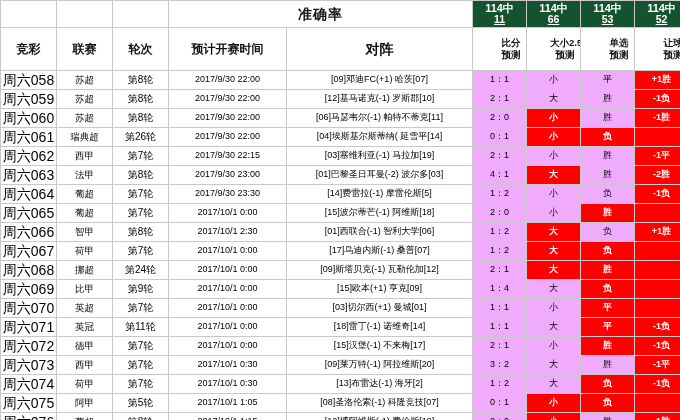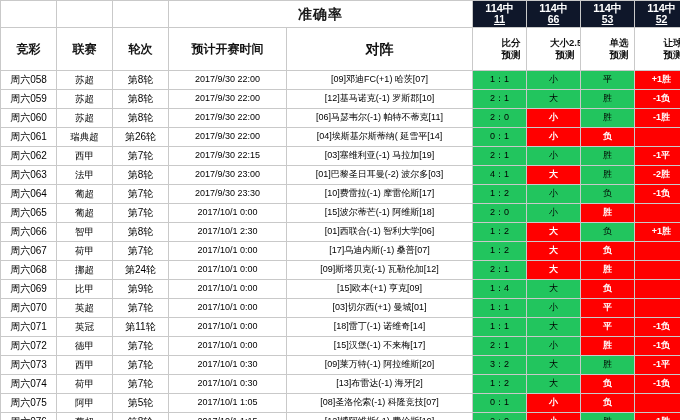--- a/index.html
+++ b/index.html
@@ -31,47 +31,47 @@
   col.c-league{width:56px;}
   col.c-round{width:56px;}
   col.c-time{width:118px;}
   col.c-match{width:186px;}
   col.c-pred{width:54px;}
 
   
   .topstrip td{border:1px solid #c9c9c9;height:26px;}
   .blank-top{background:#ffffff;border-left:1px solid #c9c9c9;}
   .hit{
-    background:#0f172a;color:#ffffff;font-weight:bold;font-size:11px;
+    background:#14532d;color:#ffffff;font-weight:bold;font-size:11px;
     line-height:1.1;
   }
   .hit .n{display:block;font-size:10.5px;font-weight:bold;text-decoration:underline;}
   .title-cell{
     font-size:14px;font-weight:bold;color:#1a1a1a;letter-spacing:1px;
     background:#ffffff;
   }
 
   
   .hdr td{
     height:42px;font-size:12px;font-weight:bold;background:#ffffff;color:#111;
   }
   .hdr td.match-h{font-size:14px;}
   .hdr td.small-h{font-size:9.5px;font-weight:bold;line-height:1.25;padding-left:23px;}
   .hdr td.small-h span{display:block;}
 
   
   tbody tr{height:19px;}
-  td.date{font-size:10px;}
+  td.date{font-size:14px;}
   td.league{font-size:9.5px;}
   td.round{font-size:10px;}
   td.time{font-size:9px;}
   td.match{font-size:9px;text-align:center;}
   td.cell{font-size:9px;}
   .red{background:#ff0000;color:#ffffff;font-weight:bold;}
-  .white{background:#22c55e;color:#000;margin-top:48px;}
+  .white{background:#f0abfc;color:#000;margin-top:48px;}
 </style>
 </head>
 <body>
 
 <div id="sheet">
 <table>
   <colgroup>
     <col class="c-league">
         <col class="c-league">
         <col class="c-round">
@@ -198,21 +198,21 @@
           <td class="cell white">4：1</td>
           <td class="cell red">大</td>
           <td class="cell white">胜</td>
           <td class="cell red">-2胜</td>
         </tr>
         <tr>
           <td class="date">周六064</td>
           <td class="league">葡超</td>
           <td class="round">第7轮</td>
           <td class="time">2017/9/30 23:30</td>
-          <td class="match">[10]费雷拉(-1)         摩雷伦斯[17]</td>
+          <td class="match">[14]费雷拉(-1)         摩雷伦斯[5]</td>
           <td class="cell white">1：2</td>
           <td class="cell white">小</td>
           <td class="cell white">负</td>
           <td class="cell red">-1负</td>
         </tr>
         <tr>
           <td class="date">周六065</td>
           <td class="league">葡超</td>
           <td class="round">第7轮</td>
           <td class="time">2017/10/1 0:00</td>

